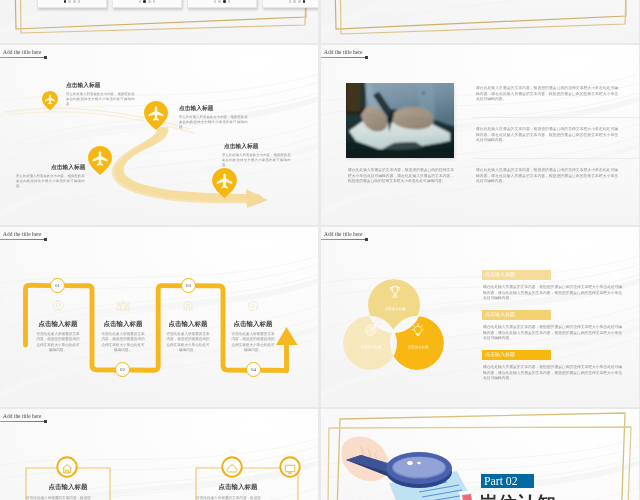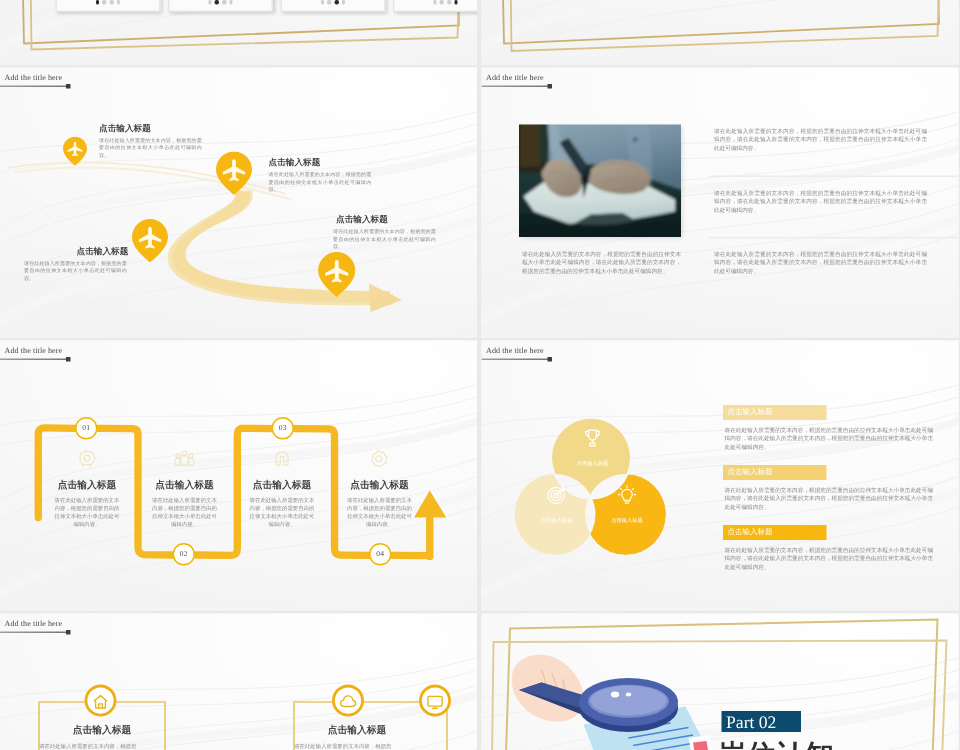--- a/index.html
+++ b/index.html
@@ -58,21 +58,21 @@
   .bicon { position:absolute; top:52px; }
   .btt { position:absolute; top:74px; width:480px;
          font-family:"Liberation Serif", serif; font-weight:bold; font-size:26px;
          color:#3c3c3c; text-align:center; line-height:28px; }
   .btb { position:absolute; top:86px; width:268px;
          font-family:"Liberation Serif", serif; font-size:14.4px; color:#8d8d8d;
          line-height:21.6px; text-align:center; word-break:break-all; }
 
   
   .partbox { position:absolute; left:160px; top:65px; width:53px; height:14px;
-             background:#0c4a6e; overflow:hidden; }
+             background:#0369a1; overflow:hidden; }
   .partlabel { position:absolute; left:3px; top:0.6px; display:block;
                transform-origin:0 0; transform:scale(.25);
                font-family:"Liberation Serif", serif; font-size:47px;
                line-height:50px; color:#fffdf6; white-space:nowrap; }
   .parttitle { position:absolute; left:158px; top:84px; width:400px;
                font-family:"Liberation Serif", serif; font-weight:bold;
                font-size:77px; line-height:84px; color:#2f2f2f; white-space:nowrap; }
 
   
   .ccards { position:absolute; left:0; top:0; width:318px; height:180px; }

